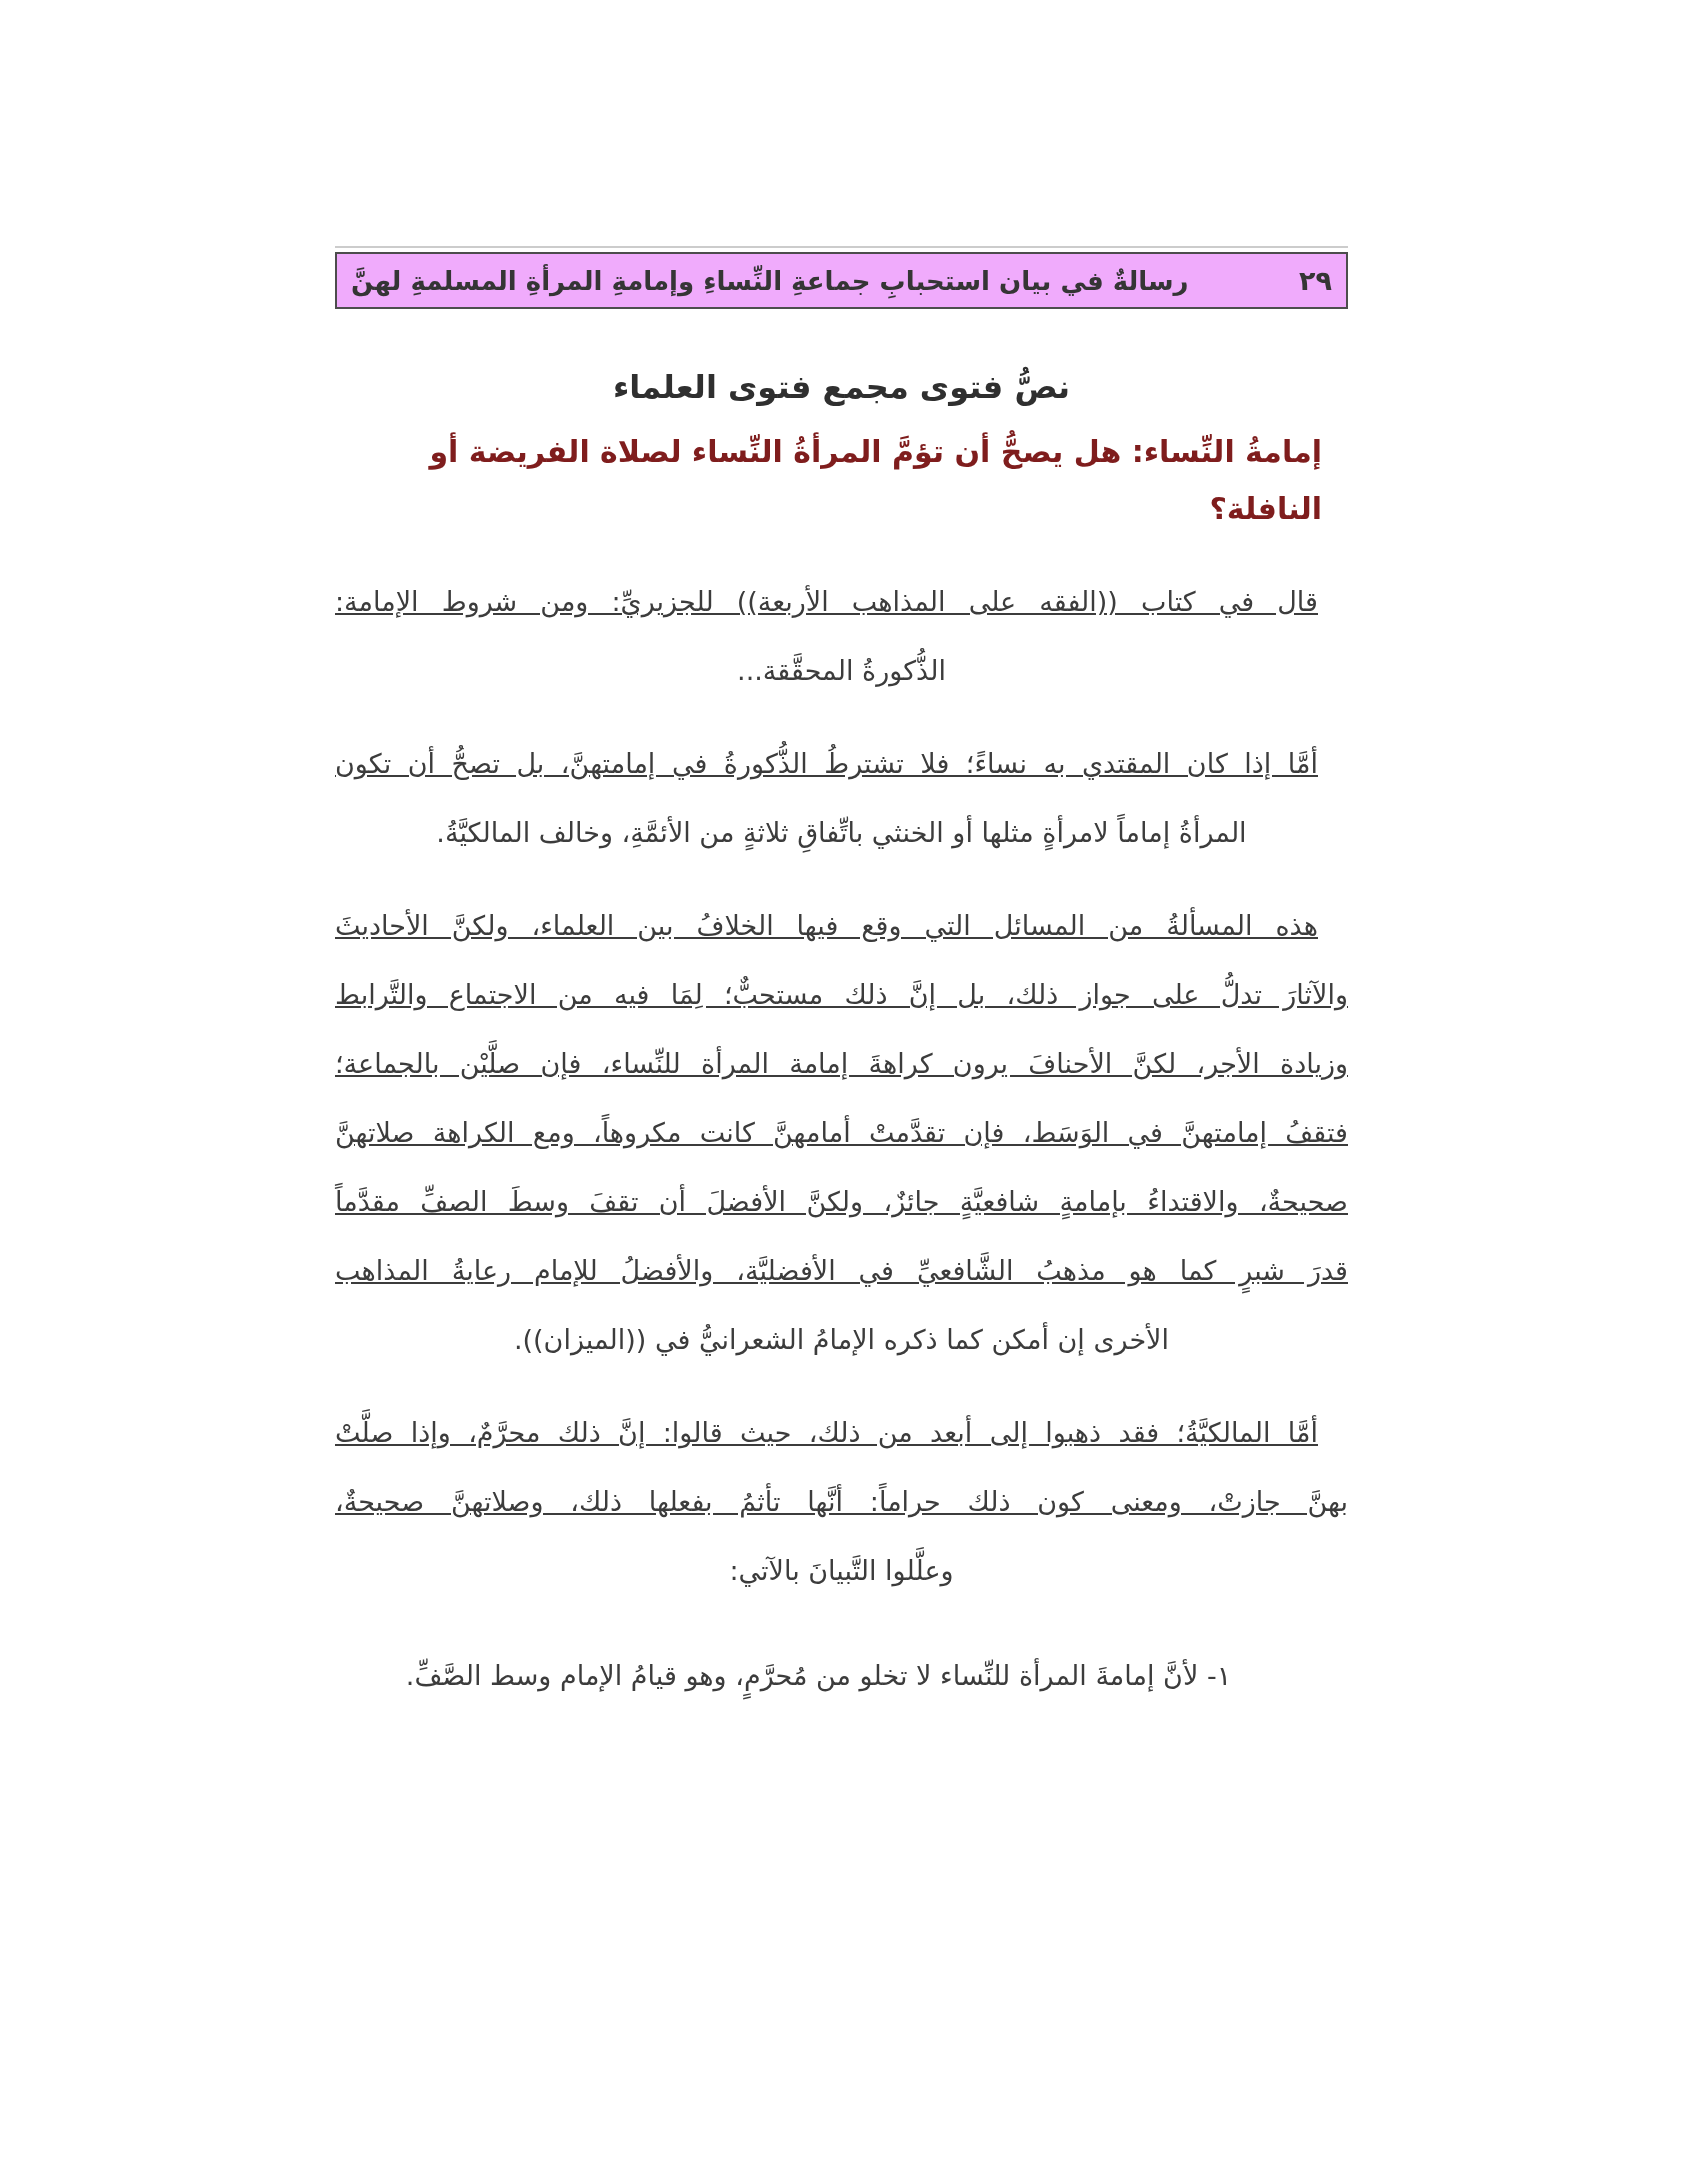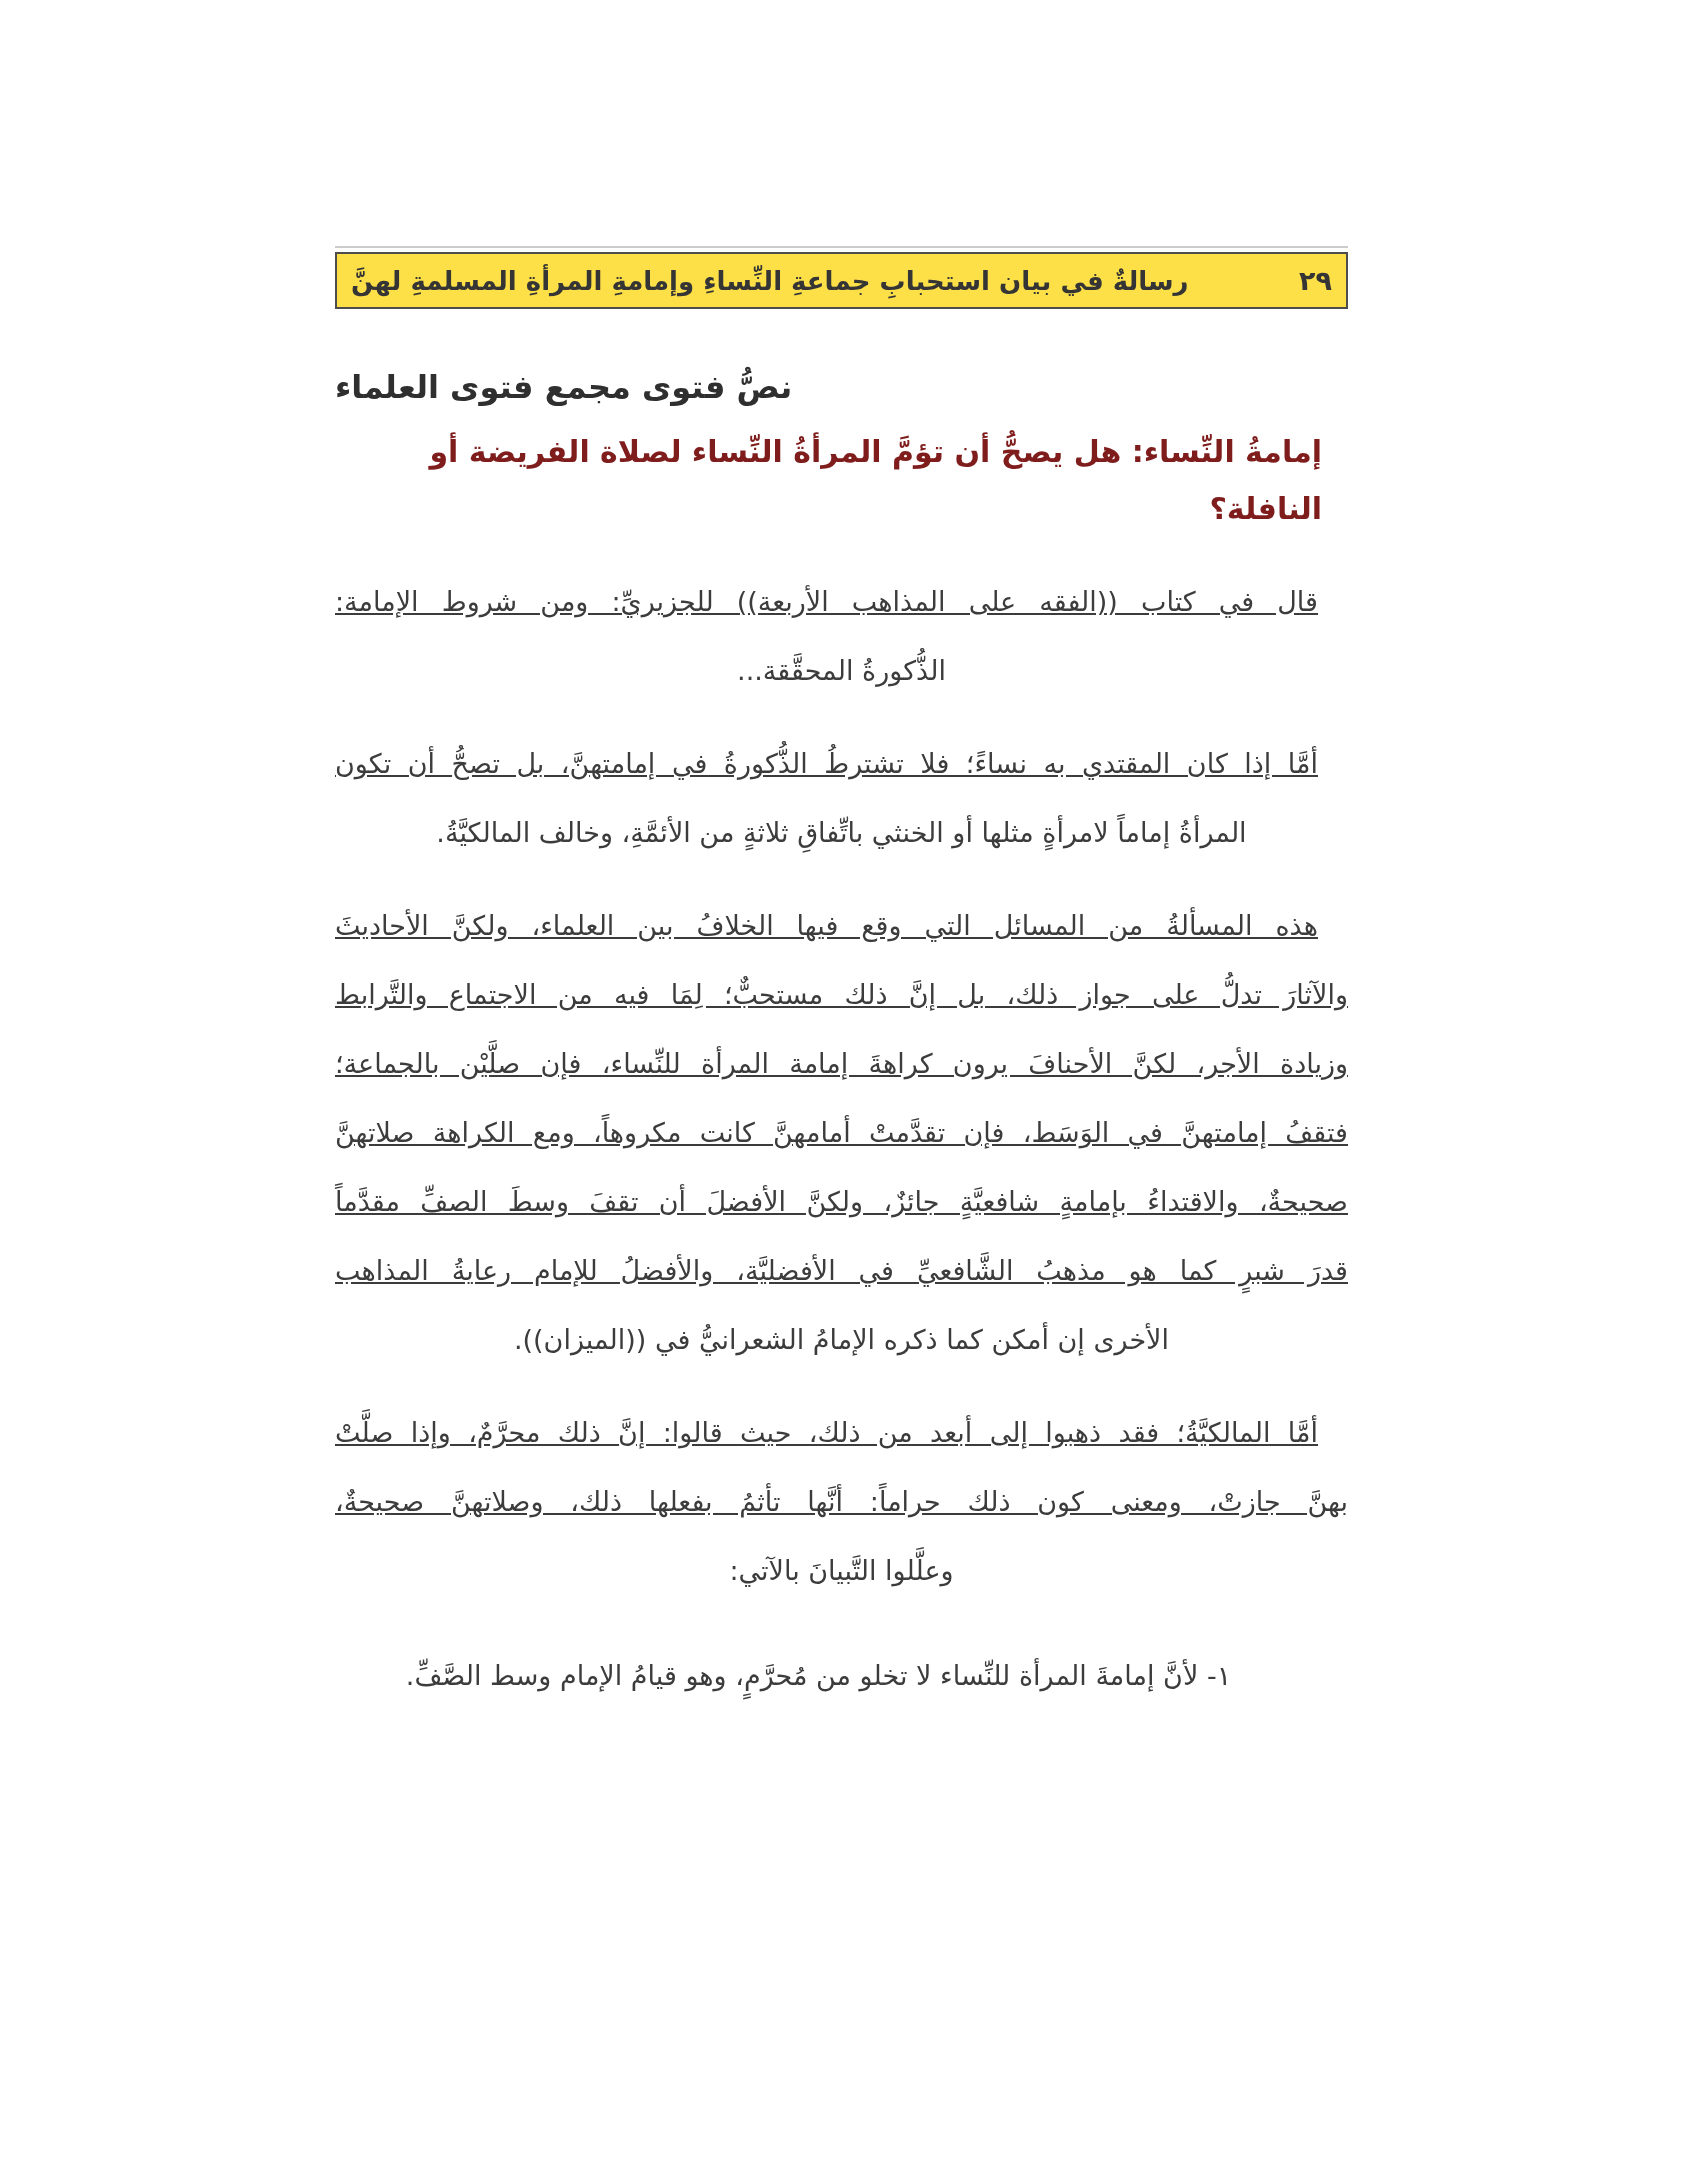--- a/index.html
+++ b/index.html
@@ -18,35 +18,35 @@
   }
   .header-rule{
     height:2px;background:#cccccc;margin:0 0 4px 0;
   }
   .header-box{
     height:57px;
     border:2px solid #4d4d4d;
     display:flex;flex-direction:row;align-items:center;justify-content:space-between;
     padding:0 14px;
     box-sizing:border-box;
-    background:#fde047;
+    background:#f0abfc;
   }
   .header-title{
     direction:rtl;
     font-size:26px;font-weight:700;color:#353535;
     white-space:nowrap;
   }
   .header-pageno{
     font-size:27px;font-weight:700;color:#353535;
     letter-spacing:4px;
   }
   .section-heading{
     margin-top:53px;
     line-height:51px;
-    text-align:left;
+    text-align:center;
     direction:rtl;
     font-size:32px;font-weight:700;color:#2f2f2f;
   }
   .section-question{
     margin-top:10px;
     line-height:57px;
     direction:rtl;
     text-align:right;
     padding-right:26px;
     font-size:30px;font-weight:700;color:#7f1d1d;

